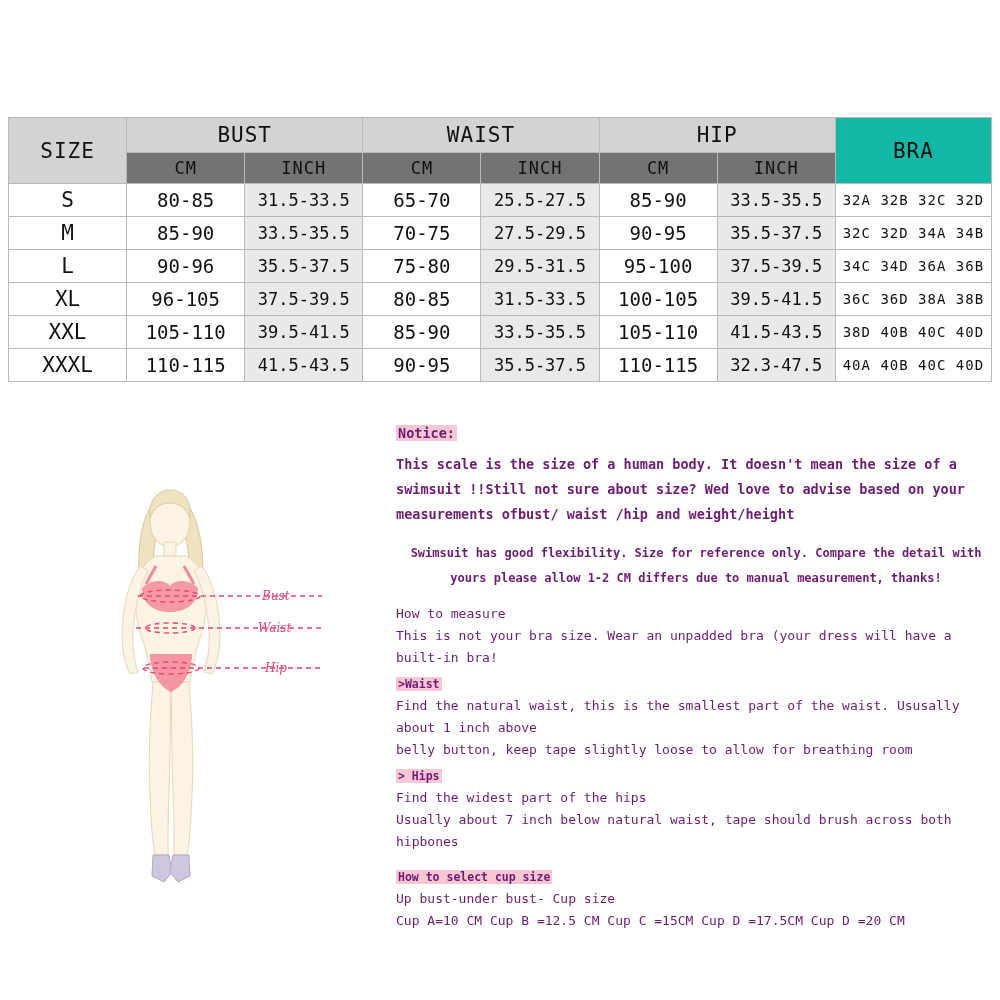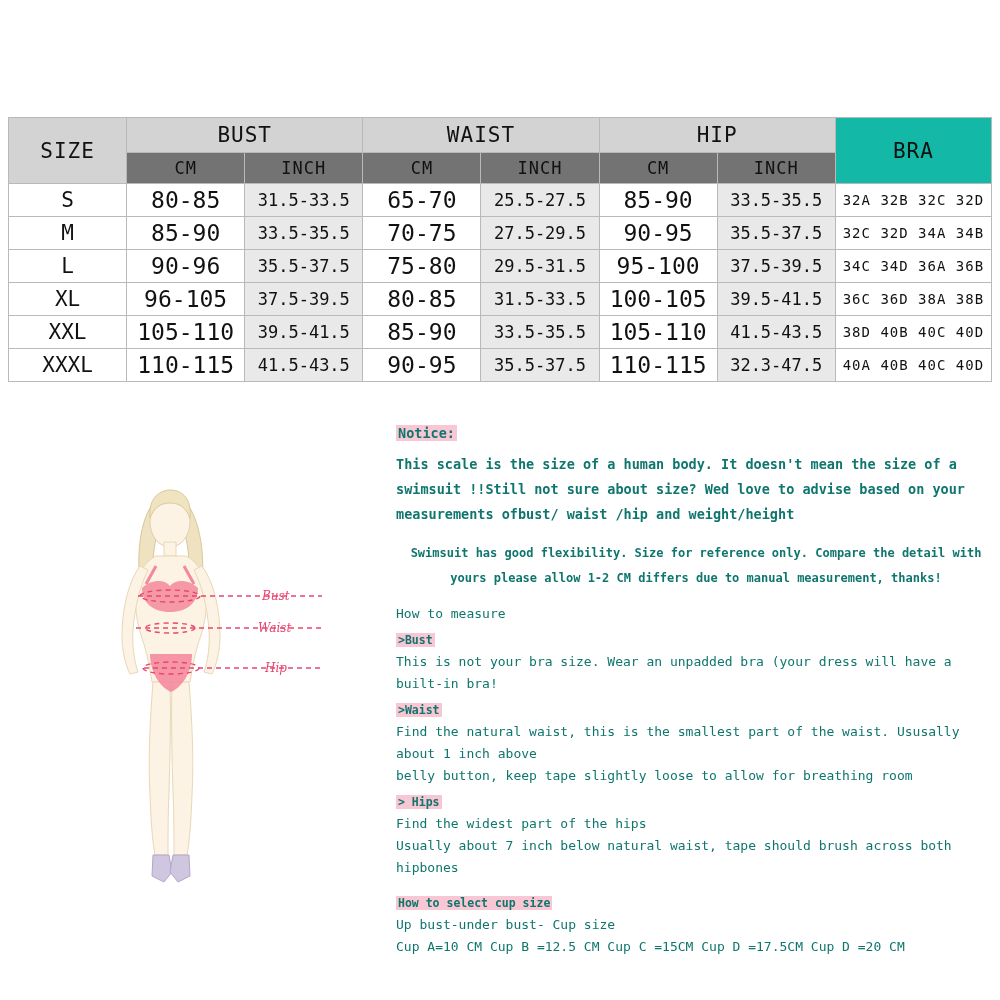--- a/index.html
+++ b/index.html
@@ -47,21 +47,21 @@
     height: 28px;
     letter-spacing: 1px;
   }
   .size-cell {
     font-size: 21px;
     height: 30px;
     background: #ffffff;
   }
   .val-white {
     background: #ffffff;
-    font-size: 23px;
+    font-size: 19px;
     height: 30px;
   }
   .val-grey {
     background: #e9e9e9;
     font-size: 17px;
     height: 30px;
   }
   .bra-cell {
     background: #ffffff;
     font-size: 14px;
@@ -84,21 +84,21 @@
   }
   .figure-area svg { display: block; }
 
   
   .notes {
     position: absolute;
     left: 396px;
     top: 424px;
     width: 600px;
     font-family: "DejaVu Sans Mono", monospace;
-    color: #0f766e;
+    color: #701a75;
   }
   .hl {
     background: #f9c6d3;
     display: inline;
     padding: 0 2px;
   }
   .note-title {
     font-size: 13.5px;
     font-weight: bold;
     margin: 0 0 7px 0;
@@ -272,23 +272,20 @@
   <p class="note-title">
     <span class="hl">Notice:</span>
   </p>
 
   <p class="note-big">This scale is the size of a human body. It doesn't mean the size of a swimsuit !!Still not sure about size? Wed love to advise based on your measurements ofbust/ waist /hip and weight/height</p>
 
   <p class="note-mid">Swimsuit has good flexibility. Size for reference only. Compare the detail with yours please allow 1-2 CM differs due to manual measurement, thanks!</p>
 
   <p class="note-line">How to measure</p>
 
-  <p class="note-sub">
-    <span class="hl">&gt;Bust</span>
-  </p>
   <p class="note-line">This is not your bra size. Wear an unpadded bra (your dress will have a built-in bra!</p>
 
   <p class="note-sub">
     <span class="hl">&gt;Waist</span>
   </p>
   <p class="note-line">Find the natural waist, this is the smallest part of the waist. Ususally about 1 inch above</p>
   <p class="note-line">belly button, keep tape slightly loose to allow for breathing room</p>
 
   <p class="note-sub">
     <span class="hl">&gt; Hips</span>

